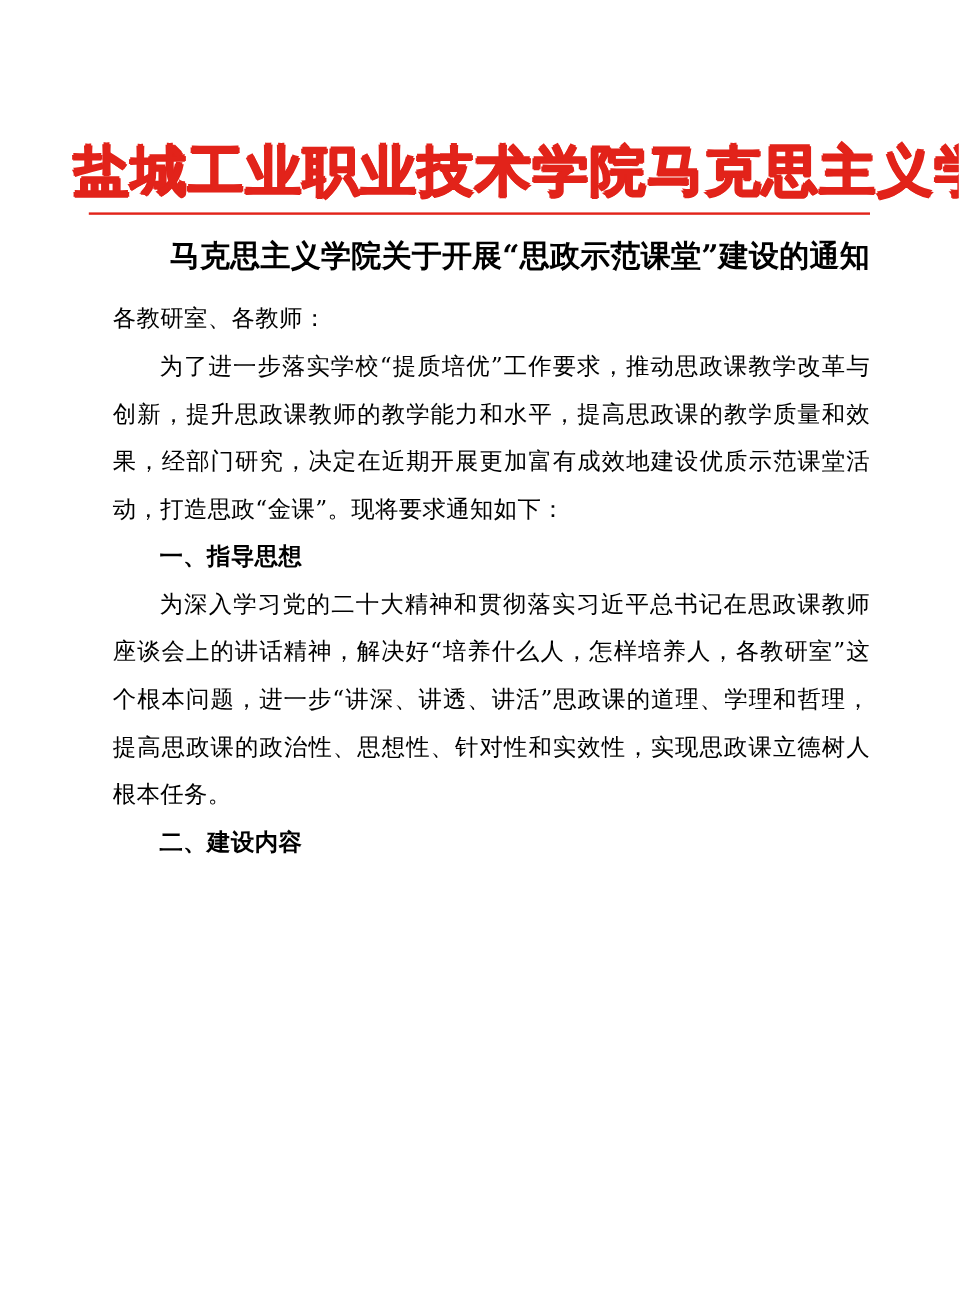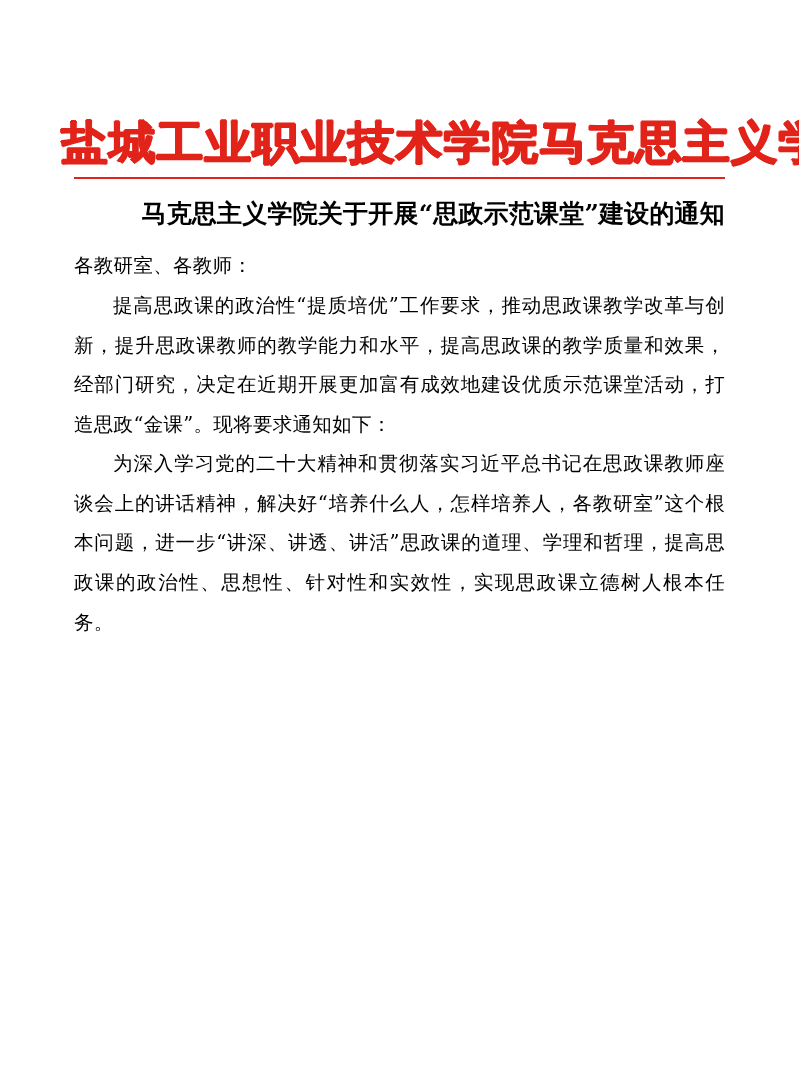--- a/index.html
+++ b/index.html
@@ -71,20 +71,21 @@
     letter-spacing: 0.2px;
   }
 
   
   .body-block {
     margin-top: 16px;
     font-size: 19.5px;
     line-height: 2.03;
     letter-spacing: 0.3px;
     text-align: justify;
+    margin-left: 20px;
   }
   .body-block p {
     margin: 0;
   }
   .indent {
     text-indent: 2em;
   }
   .heading {
     text-indent: 2em;
     font-weight: bold;
@@ -100,20 +101,22 @@
   </div>
 
 
   <div class="red-rule"></div>
 
   <div class="doc-title">马克思主义学院关于开展“思政示范课堂”建设的通知</div>
 
   <div class="body-block">
     <p>各教研室、各教师：</p>
 
-    <p class="indent">提高思政课的政治性“提质培优”工作要求，推动思政课教学改革与创新，提升思政课教师的教学能力和水平，提高思政课的教学质量和效果，经部门研究，决定在近期开展更加富有成效地建设优质示范课堂活动，打造思政“金课”。现将要求通知如下：</p>
+    <p class="indent">为了进一步落实学校“提质培优”工作要求，推动思政课教学改革与创新，提升思政课教师的教学能力和水平，提高思政课的教学质量和效果，经部门研究，决定在近期开展更加富有成效地建设优质示范课堂活动，打造思政“金课”。现将要求通知如下：</p>
 
+    <p class="heading">一、指导思想</p>
 
     <p class="indent">为深入学习党的二十大精神和贯彻落实习近平总书记在思政课教师座谈会上的讲话精神，解决好“培养什么人，怎样培养人，各教研室”这个根本问题，进一步“讲深、讲透、讲活”思政课的道理、学理和哲理，提高思政课的政治性、思想性、针对性和实效性，实现思政课立德树人根本任务。</p>
 
+    <p class="heading">二、建设内容</p>
   </div>
 
 </div>
 
 </body></html>

